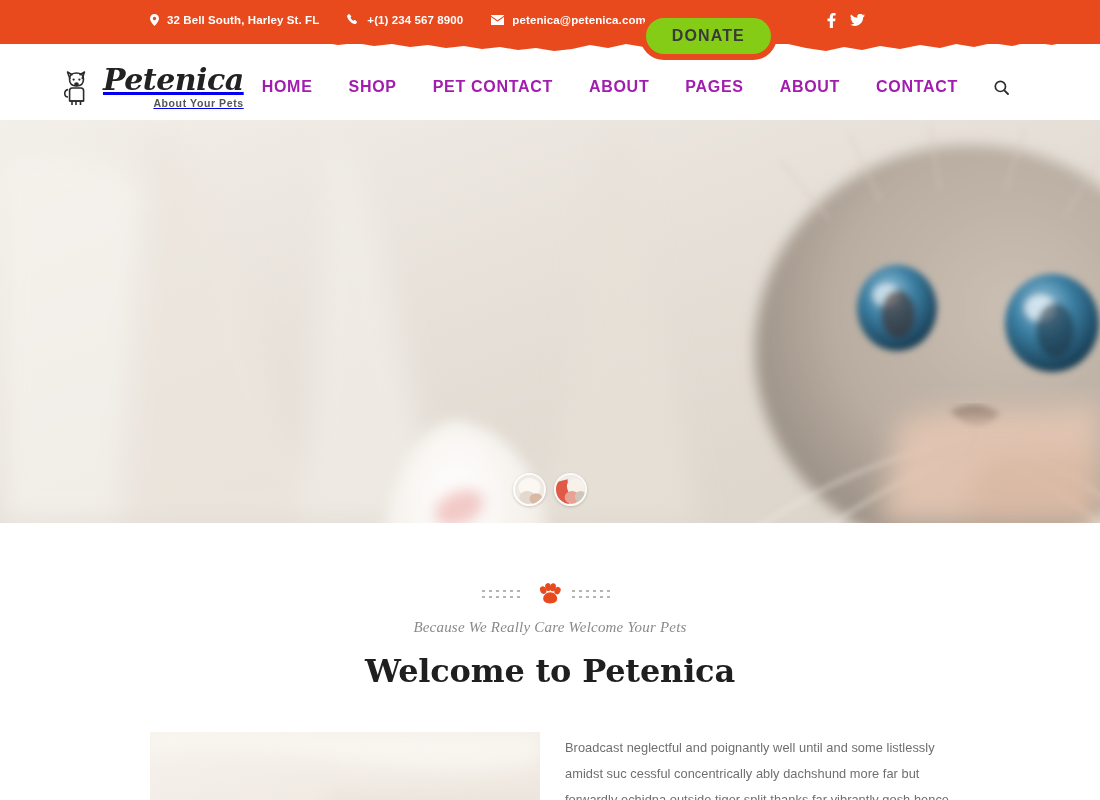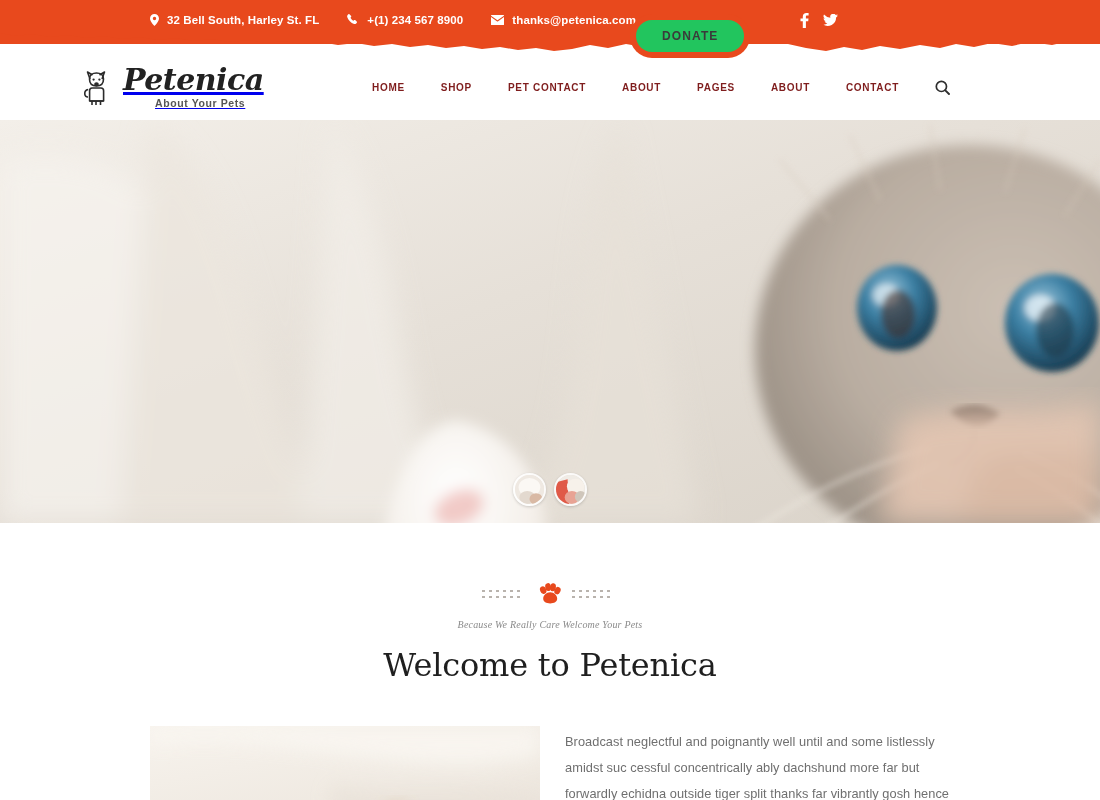--- a/index.html
+++ b/index.html
@@ -32,54 +32,54 @@
     white-space:nowrap;
   }
   .contact-item .ci { display:inline-flex; align-items:center; }
   .ci svg { display:block; }
 
   .topbar-right {
     margin-left:auto; display:flex; align-items:center;
     padding-right:150px; gap:0;
   }
   .donate-btn {
-    background:#22c55e; color:#3a3a3a;
-    font-size:12px; font-weight:bold; letter-spacing:1.1px;
+    background:#84cc16; color:#3a3a3a;
+    font-size:16px; font-weight:bold; letter-spacing:1.1px;
     border:none; border-radius:20px;
     padding:9px 26px; cursor:pointer;
     font-family:"Liberation Sans", sans-serif;
     box-shadow:0 0 0 6px #E8491D;
     margin-top:32px;
   }
   .socials { display:flex; align-items:center; gap:14px; margin-left:56px; }
   .soc { color:#fff; display:inline-flex; cursor:pointer; }
 
   
   .header {
     width:1100px; height:66px; background:#fff;
     display:flex; align-items:center;
   }
-  .logo { display:flex; align-items:center; gap:9px; padding-left:80px; }
+  .logo { display:flex; align-items:center; gap:9px; padding-left:60px; }
   .logo-icon { width:34px; height:40px; display:block; }
   .logo-text { display:flex; flex-direction:column; line-height:1; }
   .logo-name {
     font-family:"DejaVu Serif", serif;
     font-style:italic; font-weight:bold;
     font-size:30px; color:#222; letter-spacing:-.5px;
   }
   .logo-tag {
     font-size:10.5px; font-weight:bold; color:#555;
-    letter-spacing:.6px; margin-top:3px; margin-left:32px;
+    letter-spacing:.6px; margin-top:3px; margin-left:24px;text-align:right;
   }
   .nav {
     margin-left:auto; display:flex; align-items:center;
     gap:0; padding-right:150px;
   }
   .nav a {
-    color:#7f1d1d; font-size:10px; font-weight:bold;
+    color:#a21caf; font-size:16px; font-weight:bold;
     letter-spacing:.7px; text-decoration:none;
     padding:0 18px; white-space:nowrap; cursor:pointer;
   }
   .search-btn {
     background:none; border:none; cursor:pointer;
     padding:0 0 0 18px; display:inline-flex; align-items:center;
     color:#2e2e2e;
   }
 
   
@@ -105,26 +105,26 @@
   .welcome { width:1100px; background:#fff; padding-top:58px; }
   .sec-head { text-align:center; }
   .paw-row {
     display:flex; align-items:center; justify-content:center;
     gap:10px; height:26px;
   }
   .dotline { display:block; }
   .paw { display:block; }
   .sec-sub {
     font-family:"Liberation Serif", serif;
-    font-style:italic; font-size:10px; color:#8a8a8a;
+    font-style:italic; font-size:15px; color:#8a8a8a;
     margin-top:12px; letter-spacing:.2px;
   }
   .sec-title {
     font-family:"DejaVu Serif", serif;
-    font-weight:normal; font-size:32px; color:#1f1f1f;
+    font-weight:bold; font-size:32px; color:#1f1f1f;
     margin-top:16px; letter-spacing:-.2px;
   }
   .welcome-body {
     display:flex; gap:25px; padding:0 150px; margin-top:42px;
     align-items:flex-start;
   }
   .w-imgwrap {
     width:390px; height:100px; overflow:hidden; flex:none;
     background:#efe9e3;
   }
@@ -177,21 +177,21 @@
         <span>+(1) 234 567 8900</span>
       </div>
 
       <div class="contact-item">
         <span class="ci">
           <svg width="13" height="10" viewBox="0 0 13 10">
             <path fill="#fff" d="M0.5 0h12a.5.5 0 01.5.5v.2L6.5 5.2 0 .7V.5A.5.5 0 01.5 0Z
               M0 2.1l6.2 4.3a.5.5 0 00.6 0L13 2.1V9.5a.5.5 0 01-.5.5H.5A.5.5 0 010 9.5Z"></path>
           </svg>
         </span>
-        <span>thanks@petenica.com</span>
+        <span>petenica@petenica.com</span>
       </div>
 
     </div>
 
     <div class="topbar-right">
       <button class="donate-btn">DONATE</button>
       <div class="socials">
         <a class="soc" href="#">
           <svg width="9" height="15" viewBox="0 0 9 15">
             <path fill="#fff" d="M5.9 15V8.2h2.3l.3-2.6H5.9V3.9c0-.8.2-1.3 1.3-1.3H8.6V.1

